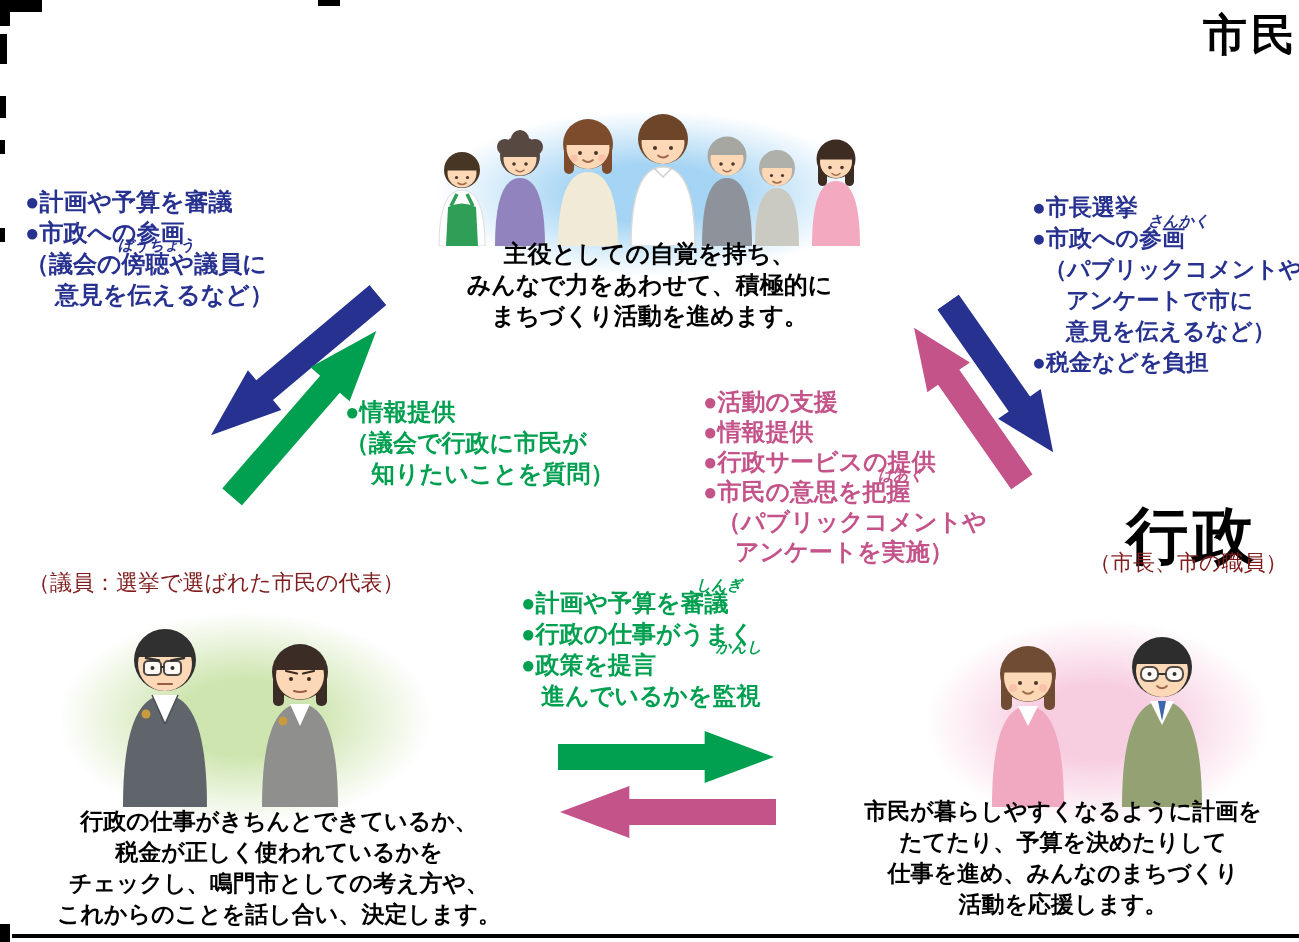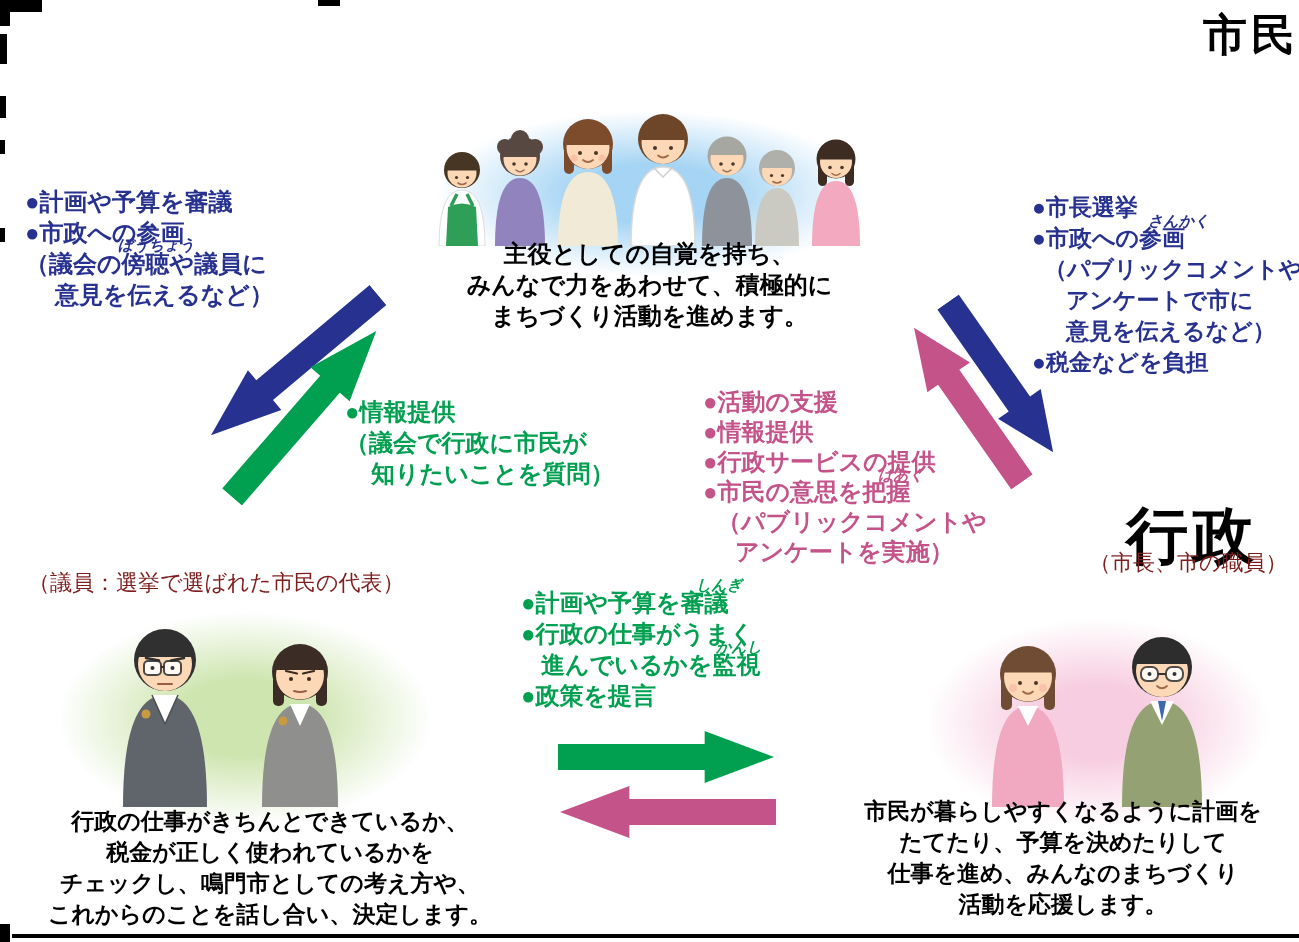--- a/index.html
+++ b/index.html
@@ -210,21 +210,21 @@
   <div class="title txt" style="left:1126px;top:505px;font-size:62px">行政</div>
   <div class="sub" style="left:28px;top:568px">（議員：選挙で選ばれた市民の代表）</div>
   <div class="sub" style="left:1089px;top:548px">（市長、市の職員）</div>
 
   <div class="desc" style="left:0;right:0;top:238px;font-size:24px">
     <div>主役としての自覚を持ち、</div>
     <div>みんなで力をあわせて、積極的に</div>
     <div>まちづくり活動を進めます。</div>
   </div>
 
-  <div class="desc" style="left:15px;width:510px;top:806px">
+  <div class="desc" style="left:24px;width:510px;top:806px">
     <div>行政の仕事がきちんとできているか、</div>
     <div>税金が正しく使われているかを</div>
     <div>チェックし、鳴門市としての考え方や、</div>
     <div>これからのことを話し合い、決定します。</div>
   </div>
 
   <div class="desc" style="left:822px;width:482px;top:796px">
     <div>市民が暮らしやすくなるように計画を</div>
     <div>たてたり、予算を決めたりして</div>
     <div>仕事を進め、みんなのまちづくり</div>
@@ -261,22 +261,22 @@
     <div>●行政サービスの提供</div>
     <div>●市民の意思を把握</div>
     <div style="margin-left:14px">（パブリックコメントや</div>
     <div style="margin-left:32px">アンケートを実施）</div>
   </div>
   <span class="furi pink" style="left:878px;top:466px">はあく</span>
 
   <div class="txt list green" style="left:521px;top:587px">
     <div>●計画や予算を審議</div>
     <div>●行政の仕事がうまく</div>
+    <div>●政策を提言</div>
     <div style="margin-left:20px">進んでいるかを監視</div>
-    <div>●政策を提言</div>
   </div>
   <span class="furi green" style="left:696px;top:576px">しんぎ</span>
   <span class="furi green" style="left:716px;top:638px">かんし</span>
 
 
   <div class="mark" style="left:0;top:0;width:42px;height:12px"></div>
   <div class="mark" style="left:0;top:0;width:10px;height:26px"></div>
   <div class="mark" style="left:318px;top:0;width:22px;height:6px"></div>
   <div class="mark" style="left:0;top:34px;width:7px;height:30px"></div>
   <div class="mark" style="left:0;top:96px;width:6px;height:22px"></div>

